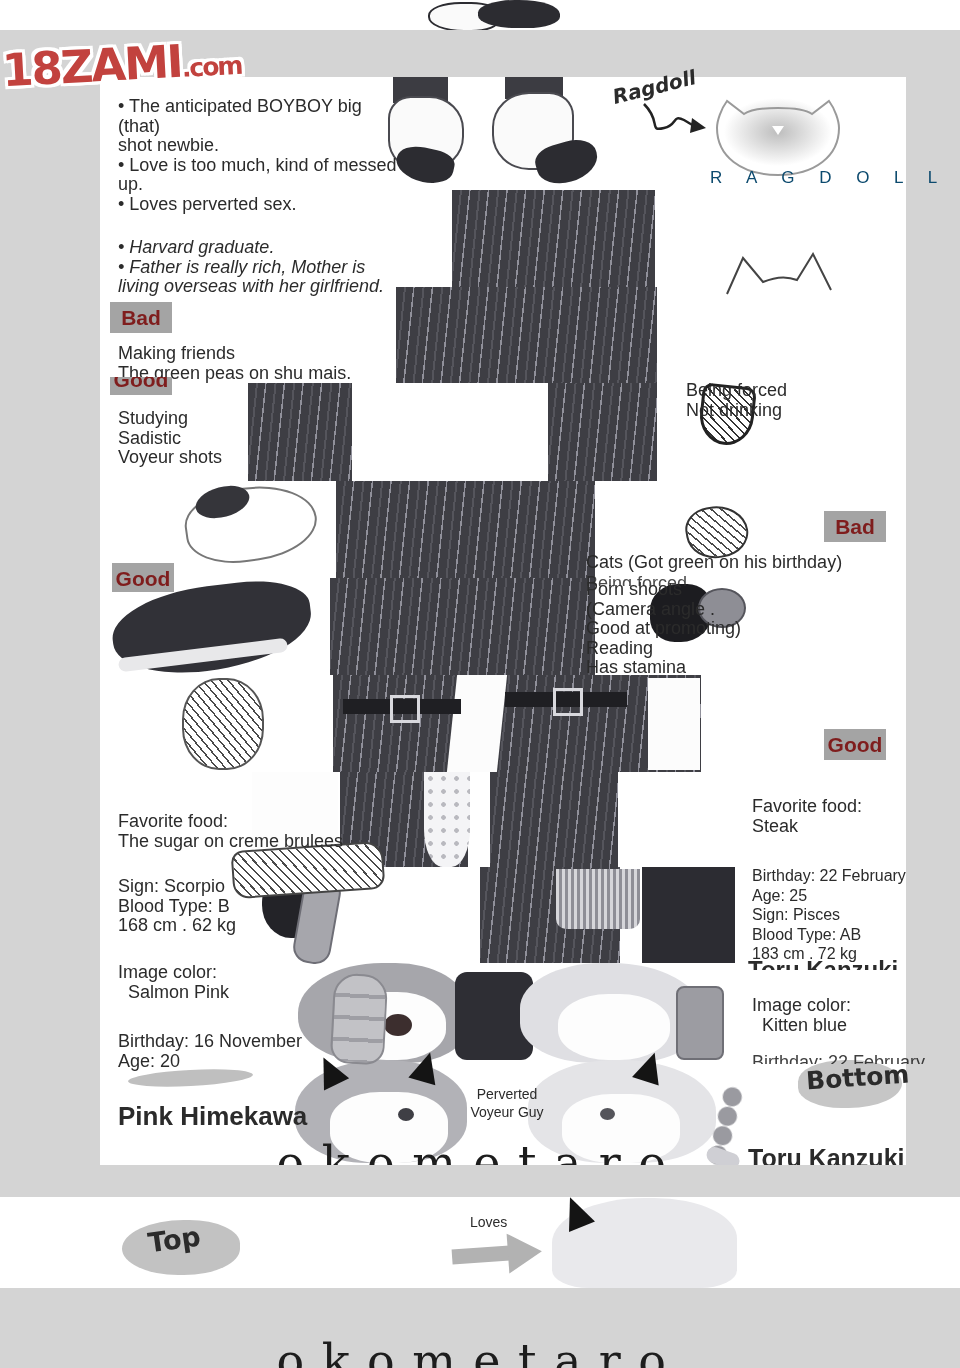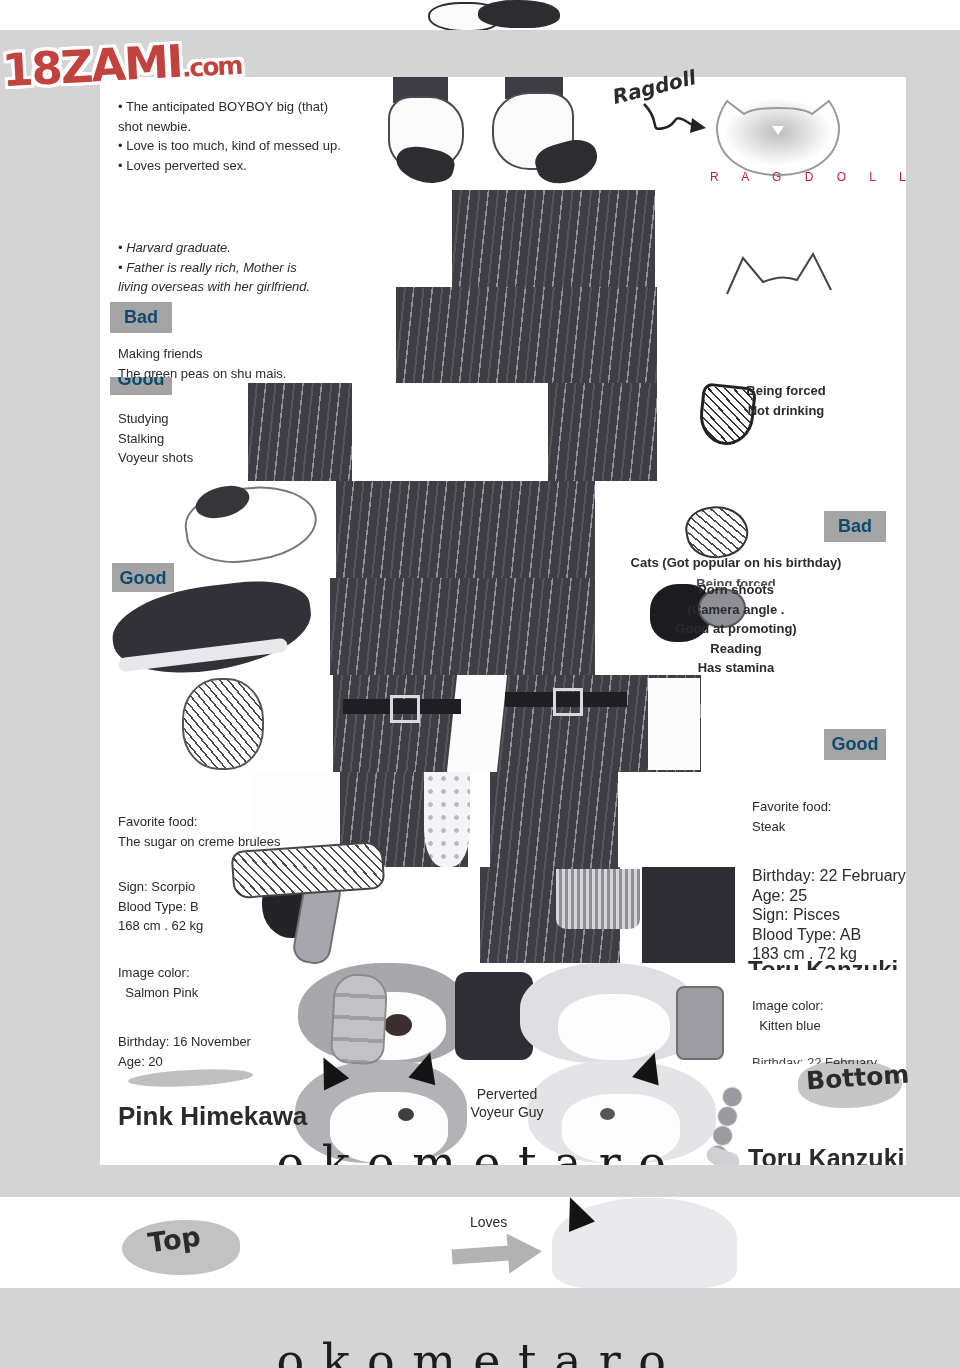--- a/index.html
+++ b/index.html
@@ -1,39 +1,39 @@
 <!DOCTYPE html>
 <html><head>
 <meta charset="utf-8">
 <style>
   html,body{margin:0;padding:0;background:#fff;}
   .page{position:relative;width:960px;height:1368px;overflow:hidden;background:#fff;
         font-family:"Liberation Sans",sans-serif;color:#2b2b2b;}
   .abs{position:absolute;}
-  .blk{position:absolute;font-size:13px;line-height:19.5px;white-space:pre-wrap;z-index:4;}
-  .rt{text-align:center;font-weight:bold;}
-  .badge{position:absolute;width:62px;height:31px;background:#a4a4a4;color:#0c4a6e;font-weight:bold;
-         font-size:18px;line-height:31px;text-align:center;z-index:4;}
+  .blk{position:absolute;font-size:18px;line-height:19.5px;white-space:pre-wrap;z-index:4;}
+  .rt{text-align:left;}
+  .badge{position:absolute;width:62px;height:31px;background:#a4a4a4;color:#7f1d1d;font-weight:bold;
+         font-size:21px;line-height:31px;text-align:center;z-index:4;}
   .name{position:absolute;font-weight:bold;font-size:26px;z-index:4;white-space:nowrap;}
   .pin{position:absolute;z-index:1;background:repeating-linear-gradient(96deg,#3e3e44 0 8px,#55555c 8px 10px,#3e3e44 10px 17px,#90909a 17px 18.5px);}
   .art{position:absolute;z-index:1;}
   .hatch{position:absolute;z-index:2;background-color:#fff;
          background-image:repeating-linear-gradient(50deg,transparent 0 5px,#4a4a4a 5px 6.5px);}
   .gray{position:absolute;background:#d4d4d4;z-index:2;}
   .tri{position:absolute;width:0;height:0;z-index:2;}
   .cut{position:absolute;overflow:hidden;z-index:4;}
   .blob{position:absolute;background:#c6c6c6;z-index:3;}
   .hand{font-family:"DejaVu Sans",sans-serif;font-weight:bold;}
   .serifbig{position:absolute;font-family:"DejaVu Serif",serif;font-size:46px;letter-spacing:.38em;
             color:#1d1d1d;white-space:nowrap;}
   .logo{position:absolute;left:2px;top:38px;z-index:7;transform:rotate(-3deg);
         font-family:"DejaVu Sans",sans-serif;font-weight:900;font-size:45px;letter-spacing:-2px;color:#c2423e;
         text-shadow:-3px -3px 0 #fff,3px -3px 0 #fff,-3px 3px 0 #fff,3px 3px 0 #fff,0 -3px 0 #fff,0 3px 0 #fff,-3px 0 0 #fff,3px 0 0 #fff;}
   .logo .tld{font-size:25px;}
-  .caps{letter-spacing:10px;color:#be185d;font-size:12px;}
+  .caps{letter-spacing:10px;color:#0c4a6e;font-size:17px;}
 </style>
 </head>
 <body>
 
 <div class="page">
 
   <div class="gray" style="left:0;top:30px;width:960px;height:47px;"></div>
   <div class="gray" style="left:0;top:77px;width:100px;height:1088px;"></div>
   <div class="gray" style="left:906px;top:77px;width:54px;height:1088px;"></div>
   <div class="gray" style="left:0;top:1165px;width:960px;height:32px;z-index:6;"></div>
@@ -119,21 +119,21 @@
   <div class="blk" style="left:118px;top:238px;width:290px;font-style:italic;">• Harvard graduate.
 • Father is really rich, Mother is
 living overseas with her girlfriend.</div>
   <div class="badge" style="left:110px;top:302px;">Bad</div>
   <div class="blk" style="left:118px;top:344px;width:290px;">Making friends
 The green peas on shu mais.</div>
   <div class="cut" style="left:110px;top:377px;width:62px;height:20px;">
     <div class="badge" style="left:0;top:-13px;">Good</div>
   </div>
   <div class="blk" style="left:118px;top:409px;width:290px;">Studying
-Stalking
+Sadistic
 Voyeur shots</div>
   <div class="cut" style="left:112px;top:563px;width:62px;height:29px;">
     <div class="badge" style="left:0;top:0;">Good</div>
   </div>
   <div class="blk" style="left:118px;top:812px;width:290px;">Favorite food:
 The sugar on creme brulees</div>
   <div class="blk" style="left:118px;top:877px;width:290px;">Sign: Scorpio
 Blood Type: B
 168 cm . 62 kg</div>
   <div class="blk" style="left:118px;top:963px;width:290px;">Image color:
@@ -159,21 +159,21 @@
     <path d="M14 40 C14 33 18 21 24 13 L41 26 C52 18 98 18 109 26 L126 13 C132 21 136 33 136 40 C136 68 112 87 75 87 C38 87 14 68 14 40" fill="none" stroke="#9a9a9a" stroke-width="2"></path>
     <path d="M69 38 L81 38 L75 47 Z" fill="#ffffff"></path>
   </svg>
   <div class="blk caps" style="left:710px;top:168px;white-space:nowrap;">R A G D O L L</div>
   <svg class="abs" style="left:725px;top:252px;z-index:3;" width="110" height="46" viewBox="0 0 110 46">
     <path d="M2 42 L18 6 L38 30 C52 24 62 24 72 28 L88 2 L106 38" fill="none" stroke="#444" stroke-width="2"></path>
   </svg>
   <div class="blk rt" style="right:74px;top:381px;width:200px;">Being forced
 Not drinking</div>
   <div class="badge" style="left:824px;top:511px;">Bad</div>
-  <div class="blk rt" style="right:74px;top:553px;width:300px;">Cats (Got popular on his birthday)</div>
+  <div class="blk rt" style="right:74px;top:553px;width:300px;">Cats (Got green on his birthday)</div>
   <div class="cut rt" style="right:74px;top:574px;width:300px;height:12px;opacity:.85;">
     <div class="blk rt" style="right:0;top:0;width:300px;position:absolute;">Being forced</div>
   </div>
   <div class="blk rt" style="right:74px;top:580px;width:300px;">Porn shoots
 (Camera angle .
 Good at promoting)
 Reading
 Has stamina</div>
   <div class="badge" style="left:824px;top:729px;">Good</div>
   <div class="blk" style="left:752px;top:797px;width:200px;">Favorite food:

